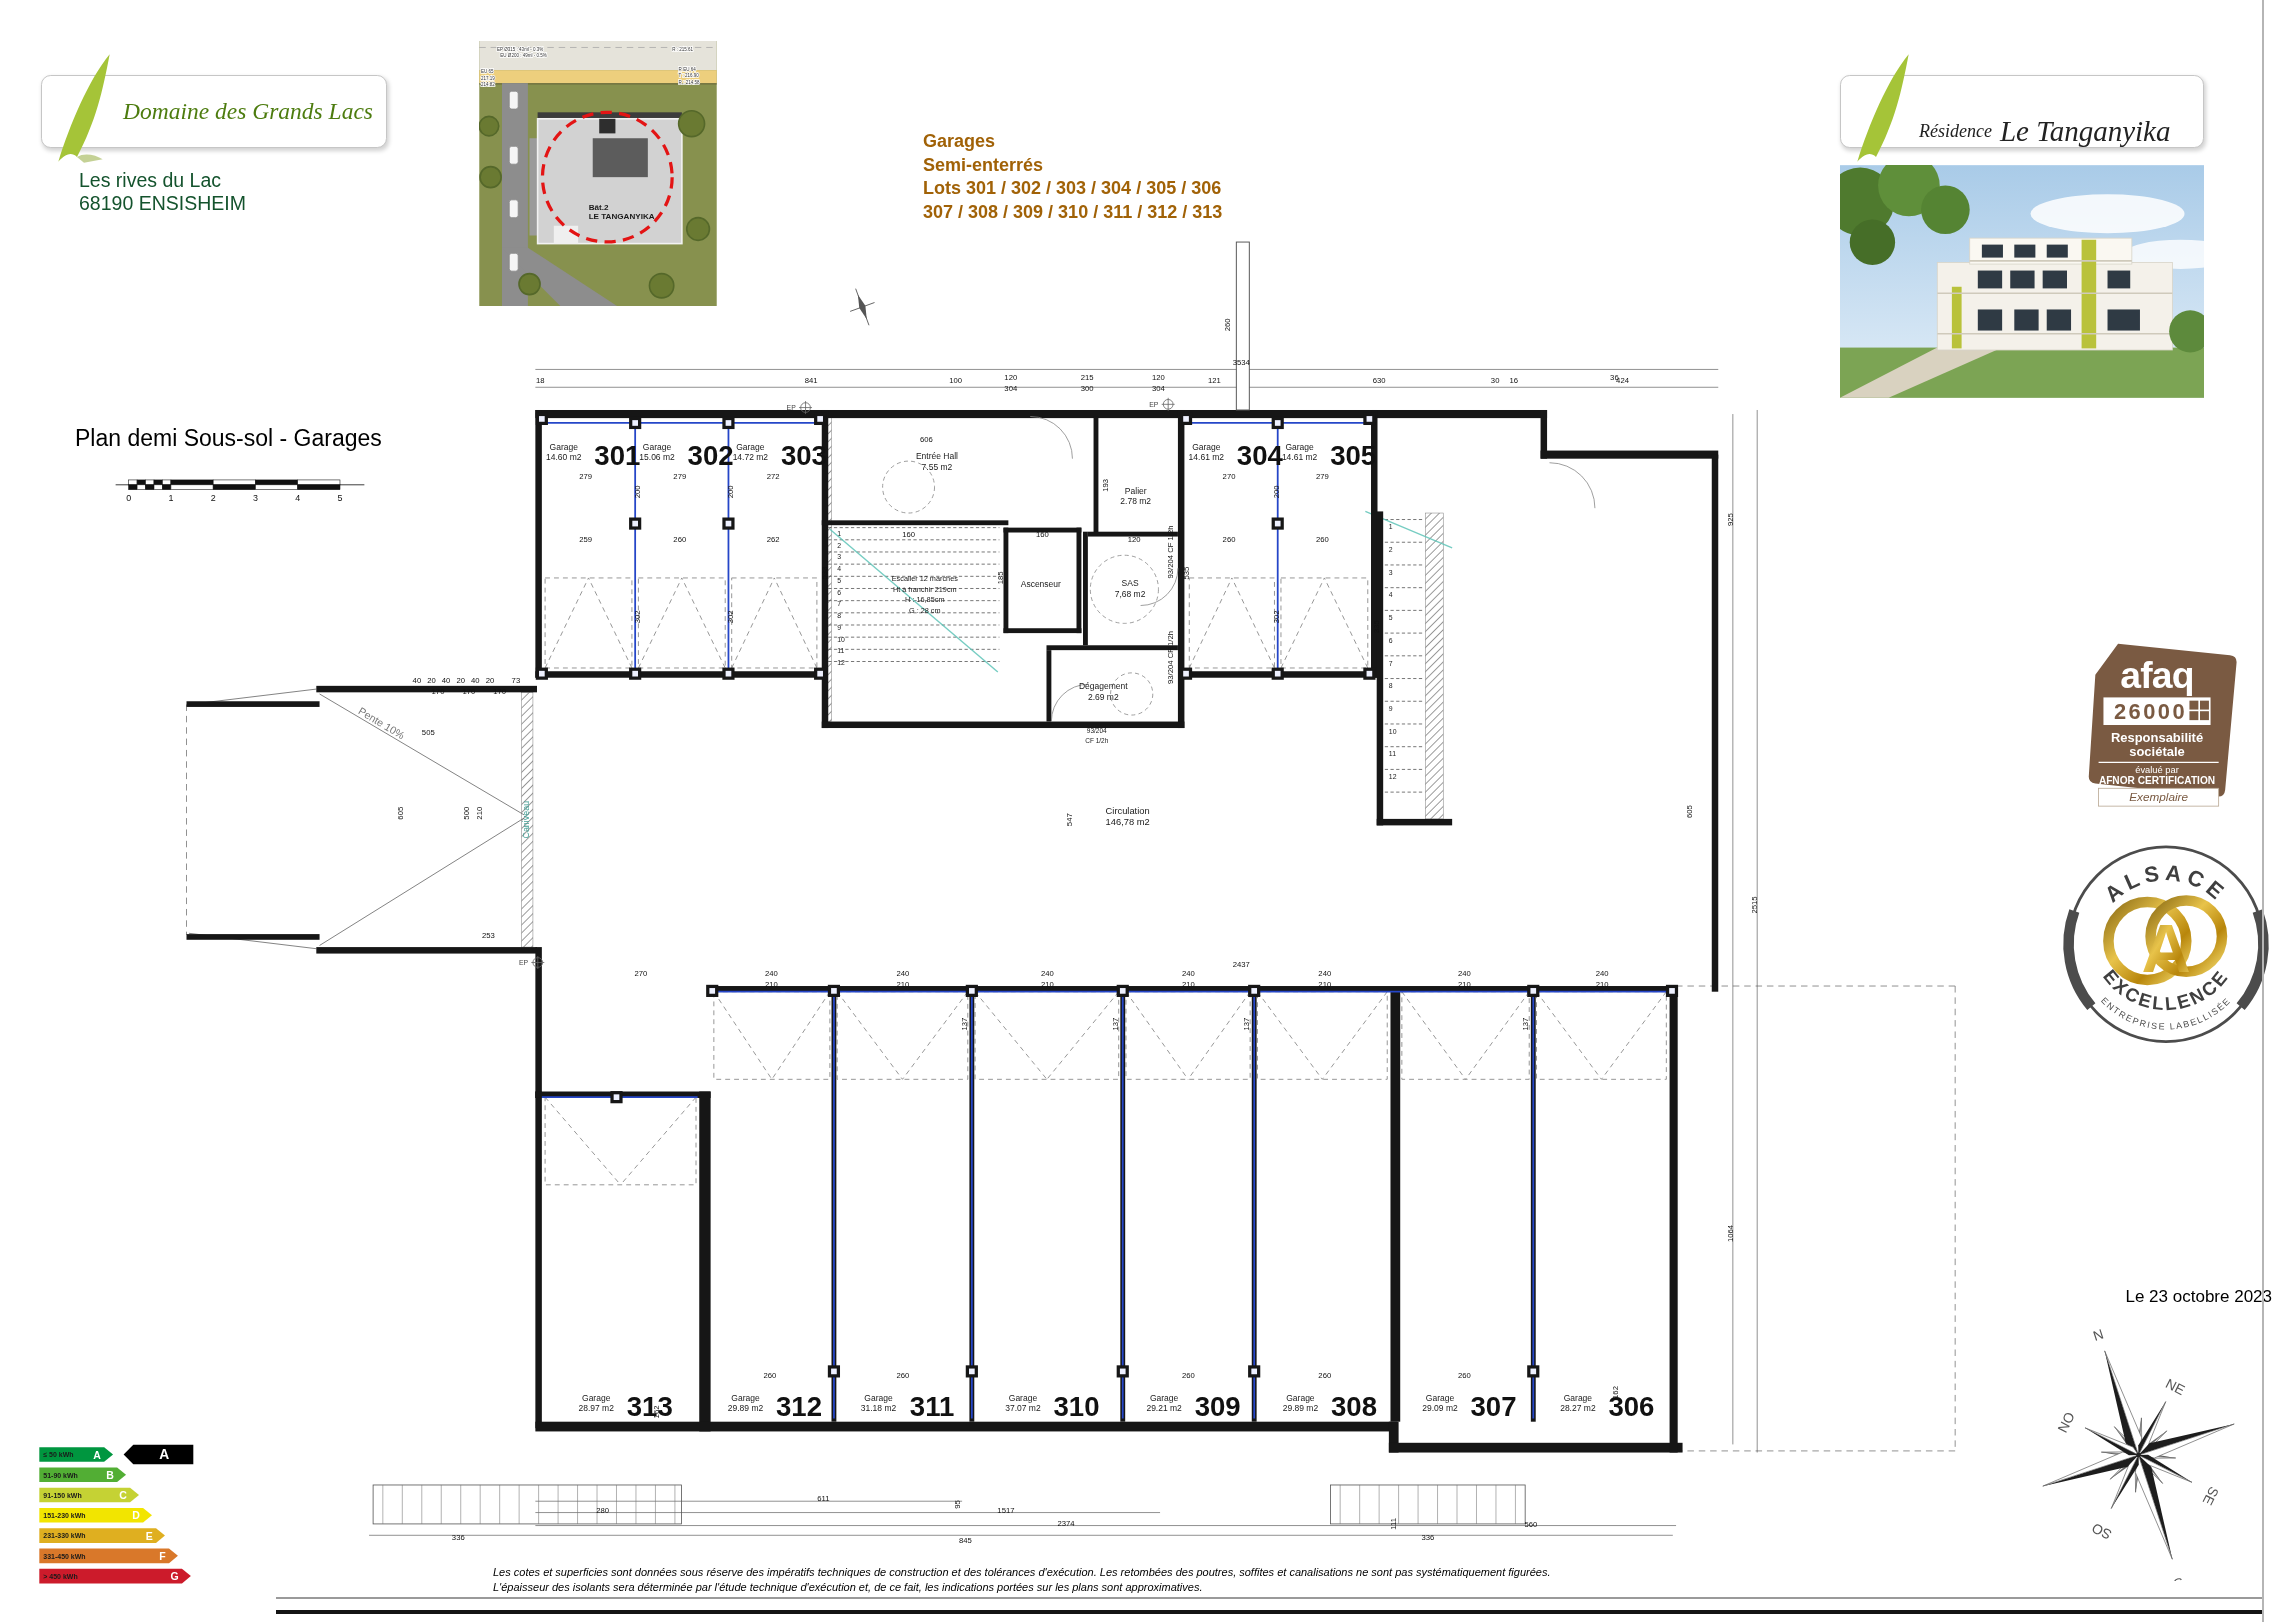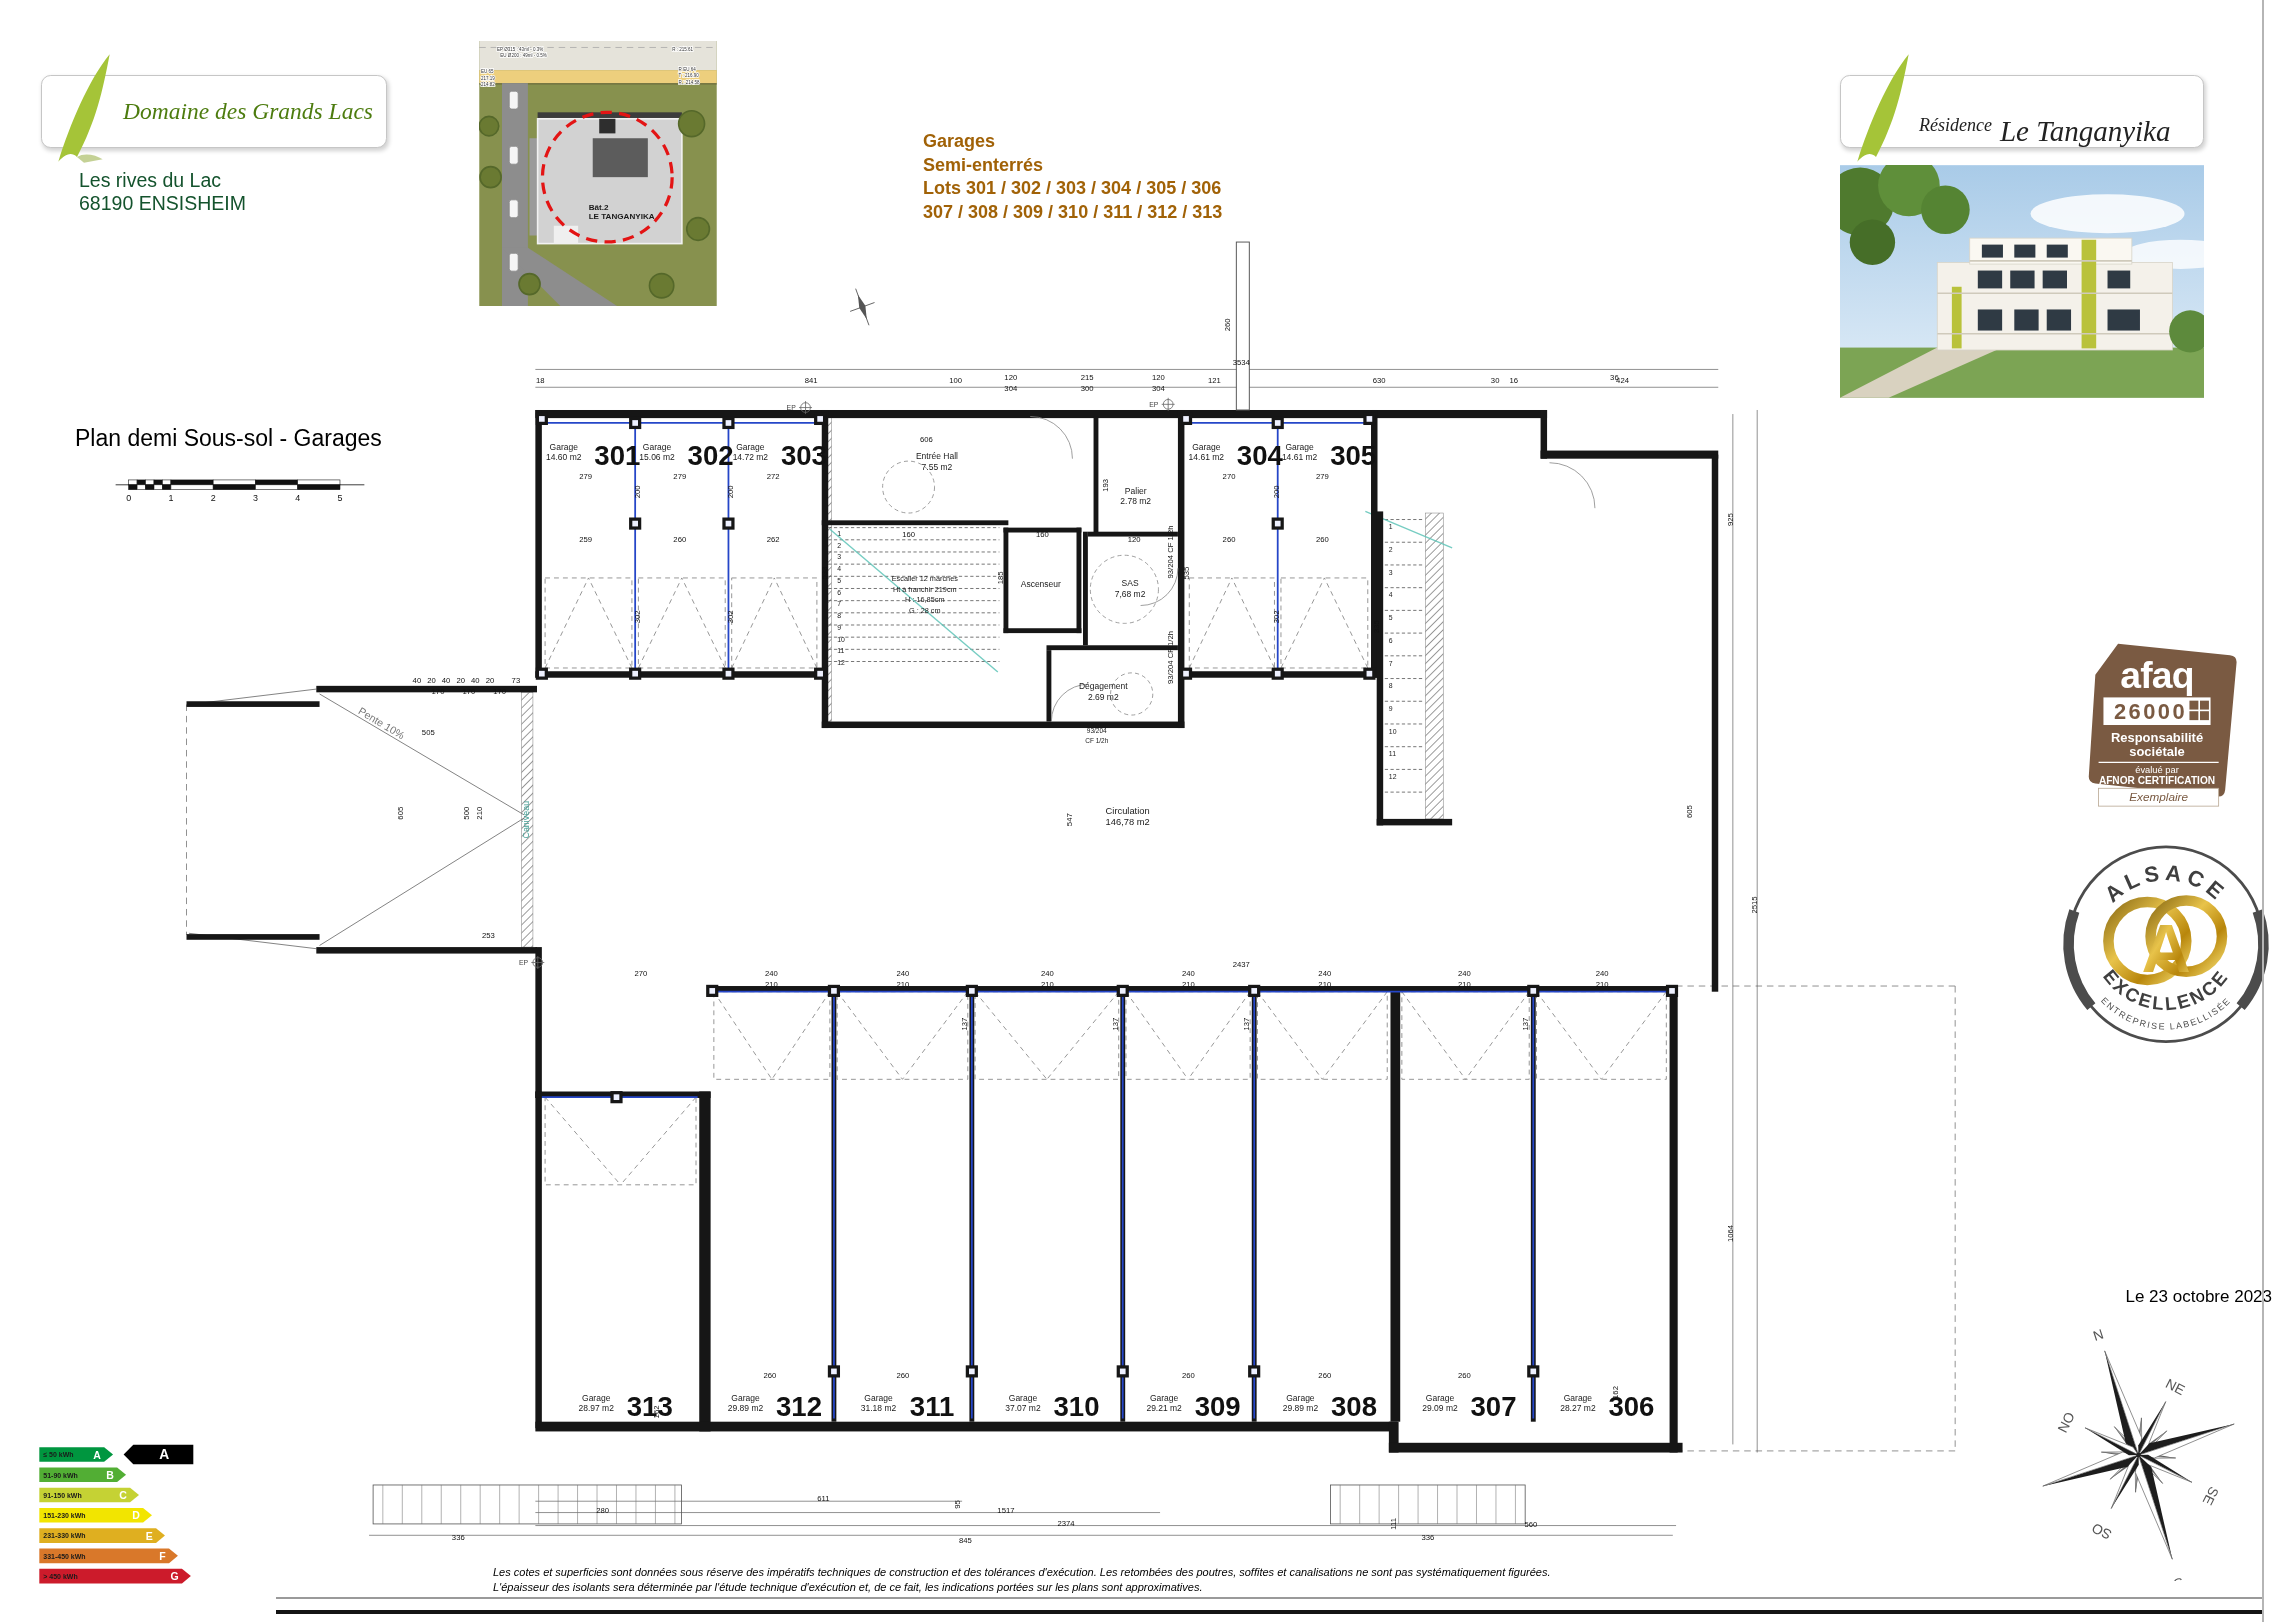--- a/index.html
+++ b/index.html
@@ -4,21 +4,21 @@
 <style>
   html,body{margin:0;padding:0;background:#fff;}
   body{width:2295px;height:1623px;position:relative;font-family:"Liberation Sans",sans-serif;color:#111;}
   .sheet{position:absolute;inset:0;background:#fff;overflow:hidden;}
   .abs{position:absolute;}
   .logo-box{position:absolute;display:flex;align-items:center;border:1.6px solid #c6c6c6;border-radius:9.7px;background:#fff;box-shadow:1.6px 2.4px 4px rgba(0,0,0,.18);}
   .logo-left{left:41px;top:75px;width:344px;height:71px;}
   .logo-right{left:1840px;top:75px;width:362px;height:71px;}
   .swoosh{position:absolute;left:6.5px;top:-29px;width:70px;height:122px;}
   .logo-left-text{margin-left:81px;font-family:"Liberation Serif",serif;font-style:italic;font-size:23.5px;color:#4d7c0f;}
-  .logo-right-text{margin-left:78px;font-family:"Liberation Serif",serif;font-style:italic;color:#222;display:flex;align-items:flex-start;gap:8px;margin-top:40px;}
+  .logo-right-text{margin-left:78px;font-family:"Liberation Serif",serif;font-style:italic;color:#222;display:flex;align-items:center;gap:8px;margin-top:40px;}
   .res-prefix{font-size:18px;}
   .res-name{font-size:29px;}
   .address{left:79px;top:169px;font-size:19.5px;line-height:23px;color:#14532d;}
   .title-block{left:923px;top:130px;font-size:18px;line-height:23.5px;color:#a16207;font-weight:bold;}
   .plan-heading-text{left:75px;top:425px;font-size:23px;color:#000;}
   .date-label{left:2004px;top:1287px;width:268px;text-align:right;font-size:17px;color:#000;}
   .disclaimer{left:493px;top:1565px;width:1266px;font-style:italic;font-size:11px;line-height:14.6px;color:#000;}
   .divider{left:276px;top:1597px;width:1988px;height:1.6px;background:#9a9a9a;}
   .bottombar{left:276px;top:1610px;width:1988px;height:4px;background:#141414;}
   .rightborder{left:2262px;top:0;width:1.6px;height:1623px;background:#b5b5b5;}

